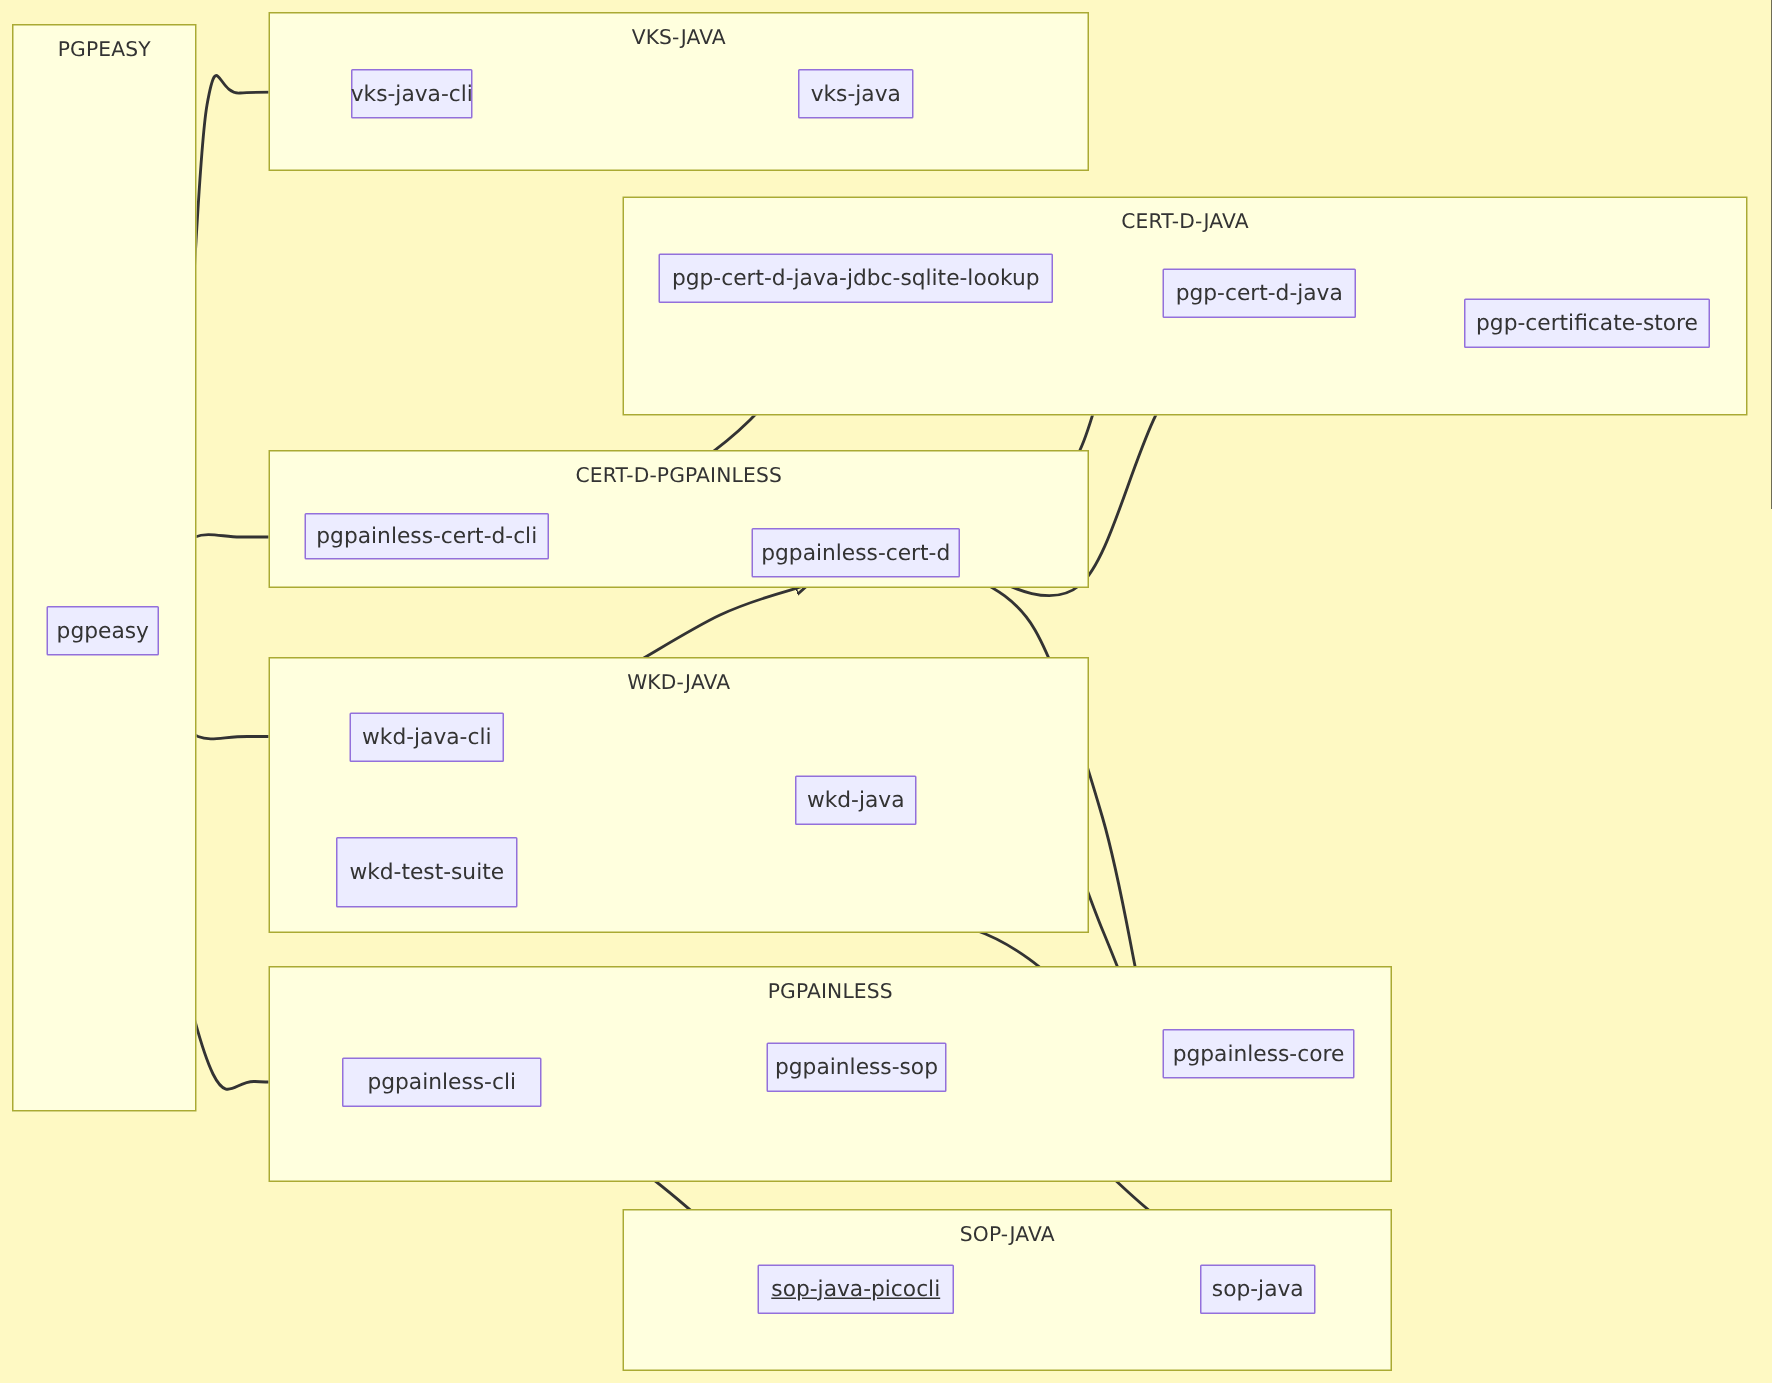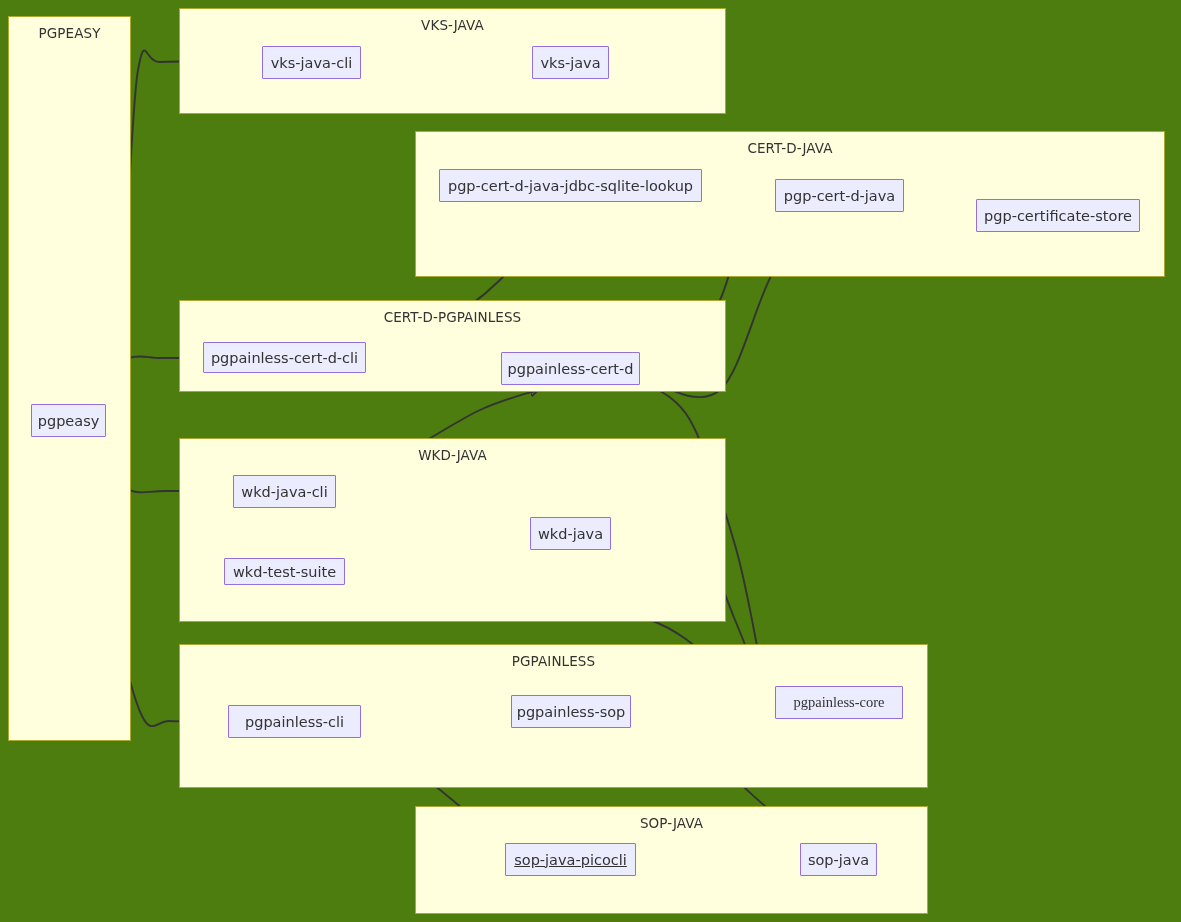--- a/index.html
+++ b/index.html
@@ -1,16 +1,16 @@
 <!DOCTYPE html>
 <html><head>
 <meta charset="utf-8">
 <style>
   html,body{margin:0;padding:0;background:#000;}
-  #stage{position:relative;width:1181px;height:922px;background:#4d7c0f;
+  #stage{position:relative;width:1181px;height:922px;background:#fef9c3;
          font-family:"DejaVu Sans","Liberation Sans",sans-serif;overflow:hidden;}
   .cluster{position:absolute;background:#ffffde;border:1px solid #aaaa33;box-sizing:border-box;}
   .cluster-label{position:absolute;left:0;right:0;top:8px;text-align:center;
          font-size:13.5px;color:#333;letter-spacing:.1px;pointer-events:none;}
   .node{position:absolute;background:#ececff;border:1px solid #9370db;box-sizing:border-box;
         display:flex;align-items:center;justify-content:center;font-size:14.5px;color:#333;
         white-space:nowrap;border-radius:1px;}
   svg.edges{position:absolute;left:0;top:0;width:1181px;height:922px;pointer-events:none;}
   svg.edges path{fill:none;stroke:#333333;stroke-width:1.9px;}
 </style>
@@ -69,30 +69,30 @@
       </div>
       <div class="cluster" style="left: 179px; top: 644px; width: 749px; height: 144px;">
         <div class="cluster-label">PGPAINLESS</div>
       </div>
       <div class="cluster" style="left: 415px; top: 806px; width: 513px; height: 108px;">
         <div class="cluster-label">SOP-JAVA</div>
       </div>
     </div>
   <div id="nodes">
       <div class="node" style="left: 31px; top: 404px; width: 75px; height: 33px;">pgpeasy</div>
-      <div class="node" style="left: 234px; top: 46px; width: 99px; height: 33px; margin-left: 28px;">vks-java-cli</div>
+      <div class="node" style="left: 234px; top: 46px; width: 81px; height: 33px;">vks-java-cli</div>
       <div class="node" style="left: 532px; top: 46px; width: 77px; height: 33px;">vks-java</div>
       <div class="node" style="left: 439px; top: 169px; width: 263px; height: 33px;">pgp-cert-d-java-jdbc-sqlite-lookup</div>
       <div class="node" style="left: 775px; top: 179px; width: 129px; height: 33px;">pgp-cert-d-java</div>
       <div class="node" style="left: 976px; top: 199px; width: 164px; height: 33px;">pgp-certificate-store</div>
       <div class="node" style="left: 203px; top: 342px; width: 163px; height: 31px;">pgpainless-cert-d-cli</div>
       <div class="node" style="left: 501px; top: 352px; width: 139px; height: 33px;">pgpainless-cert-d</div>
       <div class="node" style="left: 233px; top: 475px; width: 103px; height: 33px;">wkd-java-cli</div>
       <div class="node" style="left: 530px; top: 517px; width: 81px; height: 33px;">wkd-java</div>
-      <div class="node" style="left: 224px; top: 558px; width: 121px; height: 27px; text-align: right;">wkd-test-suite</div>
+      <div class="node" style="left: 224px; top: 558px; width: 121px; height: 47px; text-align: right;">wkd-test-suite</div>
       <div class="node" style="left: 228px; top: 705px; width: 133px; height: 33px;">pgpainless-cli</div>
       <div class="node" style="left: 511px; top: 695px; width: 120px; height: 33px;">pgpainless-sop</div>
-      <div class="node" style="left: 775px; top: 686px; width: 128px; height: 33px; font-family: Liberation Serif, serif;">pgpainless-core</div>
+      <div class="node" style="left: 775px; top: 686px; width: 128px; height: 33px;">pgpainless-core</div>
       <div class="node" style="left: 505px; top: 843px; width: 131px; height: 33px; text-decoration: underline;">sop-java-picocli</div>
       <div class="node" style="left: 800px; top: 843px; width: 77px; height: 33px;">sop-java</div>
     </div>
 
 </div>
 
 </body></html>

